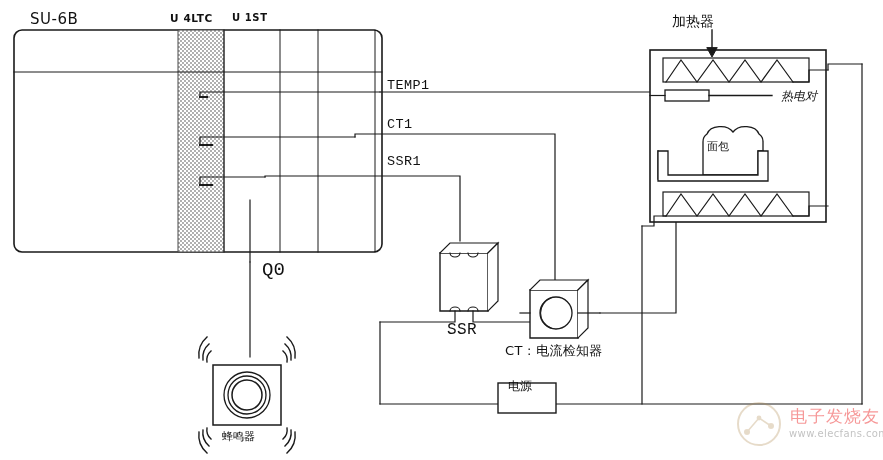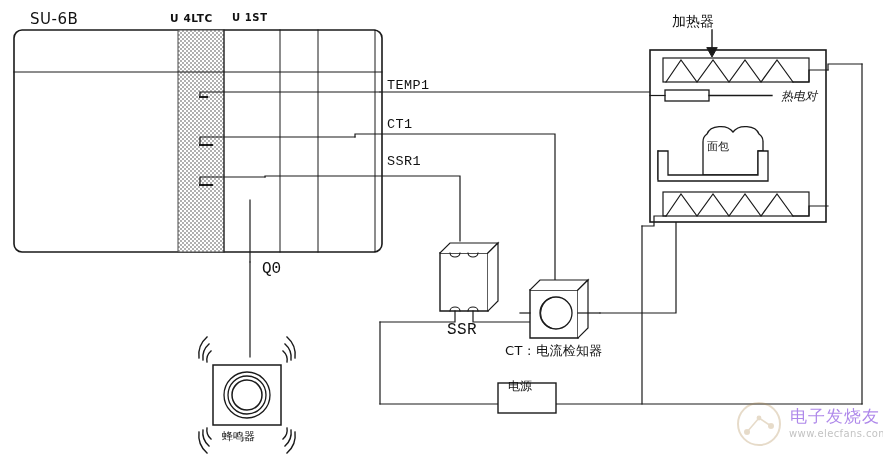--- a/index.html
+++ b/index.html
@@ -16,33 +16,33 @@
   .lbl{position:absolute;white-space:nowrap;line-height:1;}
   .lbl-serif{font-family:Liberation Mono, monospace;}
   .lbl-sans{font-family:"DejaVu Sans", sans-serif;}
 
   #t-su6b{left:30px;top:12px;font-size:15px;letter-spacing:.5px;}
   #t-mod1{left:170px;top:13px;font-size:10.5px;font-weight:bold;letter-spacing:.6px;}
   #t-mod2{left:232px;top:13px;font-size:10px;font-weight:bold;letter-spacing:.6px;}
   #t-temp1{left:387px;top:79px;font-size:13.5px;letter-spacing:.4px;}
   #t-ct1{left:387px;top:118px;font-size:13.5px;letter-spacing:.4px;}
   #t-ssr1{left:387px;top:155px;font-size:13.5px;letter-spacing:.4px;text-align:center;}
-  #t-q0{left:262px;top:261px;font-size:16px;}
+  #t-q0{left:262px;top:261px;font-size:19px;}
   #t-ssr{left:447px;top:322px;font-size:16px;letter-spacing:.4px;}
   #t-ct{left:505px;top:344px;font-size:13px;letter-spacing:.3px;}
   #t-heater{left:672px;top:14px;font-size:14px;text-align:right;}
   #t-thermo{left:781px;top:90px;font-size:12px;font-style:italic;}
   #t-bread{left:707px;top:141px;font-size:11px;}
   #t-power{left:508px;top:380px;font-size:12px;}
   #t-buzzer{left:222px;top:431px;font-size:11px;}
 
   
   #watermark{position:absolute;left:735px;top:400px;width:145px;height:52px;
              opacity:.30;pointer-events:none;}
-  #wm-text{position:absolute;left:790px;top:405px;font-size:17px;color:#6d28d9;
+  #wm-text{position:absolute;left:790px;top:405px;font-size:17px;color:#ef4444;
            font-family:"DejaVu Sans", sans-serif;opacity:.55;letter-spacing:1px;white-space:nowrap;}
   #wm-url{position:absolute;left:789px;top:428px;font-size:10px;color:#9a9a9a;
           font-family:"DejaVu Sans", sans-serif;opacity:.6;letter-spacing:.4px;white-space:nowrap;}
 </style>
 </head>
 <body>
 
 <div id="stage">
 
   <svg id="diagram" viewBox="0 0 883 460">

